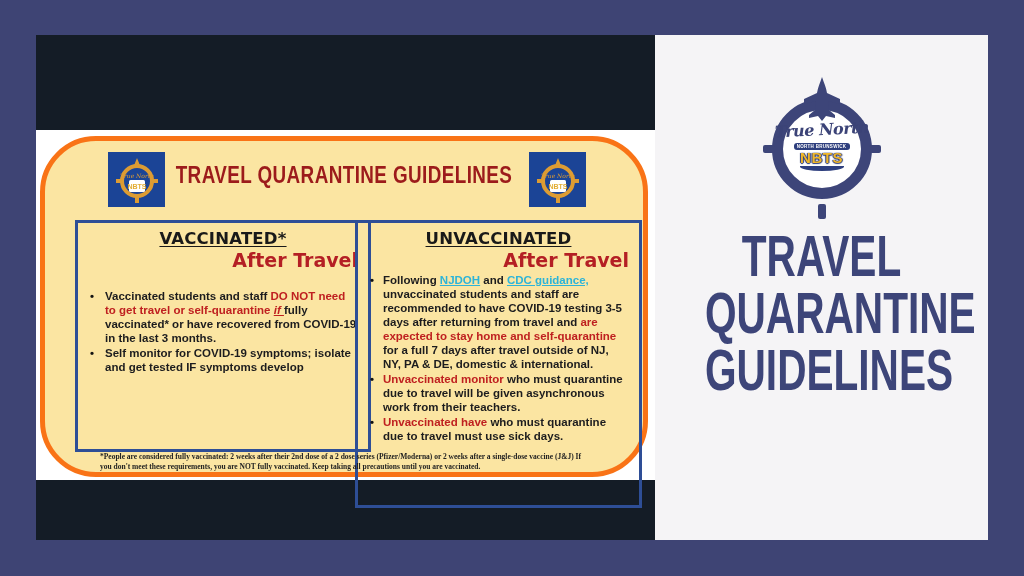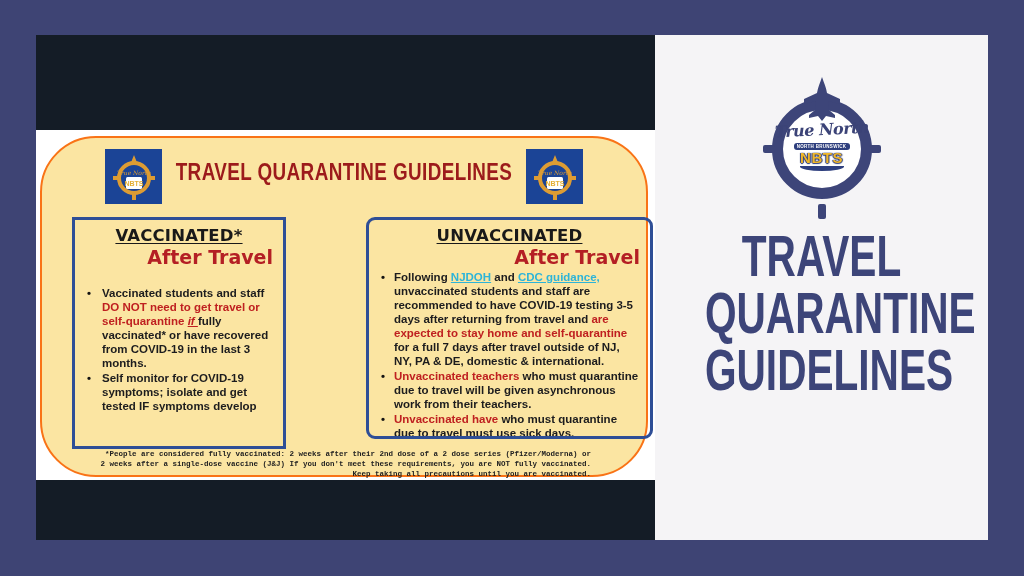--- a/index.html
+++ b/index.html
@@ -10,62 +10,62 @@
     font-family:"Liberation Sans",sans-serif;
   }
   
   .band-top{position:absolute;left:36px;top:35px;width:619px;height:95px;background:#141c26;}
   .band-mid{position:absolute;left:36px;top:130px;width:619px;height:350px;background:#ffffff;}
   .band-bottom{position:absolute;left:36px;top:480px;width:619px;height:60px;background:#141c26;}
 
   
   .card{
     position:absolute;left:40px;top:136px;width:608px;height:341px;
-    background:#fbe5a2;border:2px solid #f97316;border-radius:56px;
+    background:#fbe5a2;border:5px solid #f97316;border-radius:56px;
     font-family:"DejaVu Sans",sans-serif;
   }
   .badge{
     position:absolute;top:11px;width:57px;height:55px;background:#1b4496;
     display:flex;align-items:center;justify-content:center;
   }
   .badge-left{left:63px;}
   .badge-right{left:484px;}
   .card-title{
     position:absolute;left:0;right:0;top:21px;text-align:center;
     font-family:"Liberation Sans",sans-serif;
     font-size:23px;font-weight:bold;color:#9c1b1b;letter-spacing:.5px;
     transform:scaleX(.82);transform-origin:50% 50%;white-space:nowrap;
   }
   .box{
     position:absolute;top:79px;background:transparent;
     border:3px solid #2e4e96;padding:6px 10px 4px 10px;overflow:hidden;
   }
-  .box-left{left:30px;width:214px;height:232px;}
-  .box-right{left:324px;width:287px;height:222px;border-radius:9px;}
+  .box-left{left:30px;width:296px;height:232px;}
+  .box-right{left:310px;width:287px;height:288px;}
   .box-title{
     text-align:center;font-weight:bold;font-size:16.5px;color:#191919;
     text-decoration:underline;text-underline-offset:2px;letter-spacing:.2px;
   }
   .box-subtitle{
     text-align:right;font-weight:bold;font-size:19px;color:#b41f24;margin-top:1px;
   }
   .box-left .bullets{margin-top:18px;}
   .box-right .bullets{margin-top:2px;}
   .bullets{list-style:none;margin:0;padding:0;
     font-family:"Liberation Sans",sans-serif;
     font-size:11.5px;font-weight:bold;color:#1c1c1e;line-height:14px;}
   .bullets li{position:relative;padding-left:15px;margin-bottom:1px;}
   .bullets li::before{content:"\2022";position:absolute;left:2px;top:0;color:#111;}
   .box-left .bullets li{padding-left:17px;}
   .seg-red{color:#bf2020;}
   .seg-red-iu{color:#bf2020;font-style:italic;text-decoration:underline;text-align:right;}
   .seg-link{color:#2db4d8;text-decoration:underline;}
   .footnote{
-    position:absolute;left:55px;right:55px;top:311px;text-align:right;
-    font-family:Liberation Mono, monospace;
+    position:absolute;left:55px;right:55px;top:311px;text-align:left;
+    font-family:Liberation Serif, serif;
     font-size:7.5px;font-weight:bold;color:#222;line-height:1.35;
   }
 
   
   .right-panel{position:absolute;left:655px;top:35px;width:333px;height:505px;background:#f5f4f6;}
   .logo{position:absolute;left:50%;top:40px;width:118px;height:148px;transform:translateX(-50%);}
   .logo svg{position:absolute;left:0;top:0;}
   .logo-script{
     position:absolute;left:0;right:0;top:45px;text-align:center;
     font-family:"DejaVu Serif",serif;font-style:italic;font-weight:bold;
@@ -136,21 +136,21 @@
         <li><span class="seg-dark">Vaccinated students and staff </span><span class="seg-red">DO NOT need to get travel or self-quarantine </span><span class="seg-red-iu">if </span><span class="seg-dark">fully vaccinated* or have recovered from COVID-19 in the last 3 months.</span></li>
         <li><span class="seg-dark">Self monitor for COVID-19 symptoms; isolate and get tested IF symptoms develop</span></li>
       </ul>
     </div>
 
     <div class="box box-right">
       <div class="box-title">UNVACCINATED</div>
       <div class="box-subtitle">After Travel</div>
       <ul class="bullets">
         <li><span class="seg-dark">Following </span><span class="seg-link">NJDOH</span><span class="seg-dark"> and </span><span class="seg-link">CDC guidance,</span><span class="seg-dark"> unvaccinated students and staff are recommended to have COVID-19 testing 3-5 days after returning from travel and </span><span class="seg-red">are expected to stay home and self-quarantine </span><span class="seg-dark">for a full 7 days after travel outside of NJ, NY, PA &amp; DE, domestic &amp; international.</span></li>
-        <li><span class="seg-red">Unvaccinated teachers </span><span class="seg-dark">who must quarantine due to travel will be given asynchronous work from their teachers.</span></li>
+        <li><span class="seg-red">Unvaccinated monitor </span><span class="seg-dark">who must quarantine due to travel will be given asynchronous work from their teachers.</span></li>
         <li><span class="seg-red">Unvaccinated have </span><span class="seg-dark">who must quarantine due to travel must use sick days.</span></li>
       </ul>
     </div>
 
     <div class="footnote">*People are considered fully vaccinated: 2 weeks after their 2nd dose of a 2 dose series (Pfizer/Moderna) or 2 weeks after a single-dose vaccine (J&amp;J)  If you don't meet these requirements, you are NOT fully vaccinated.  Keep taking all precautions until you are vaccinated.</div>
   </div>
 
   <div class="right-panel">
 
     <div class="logo">

